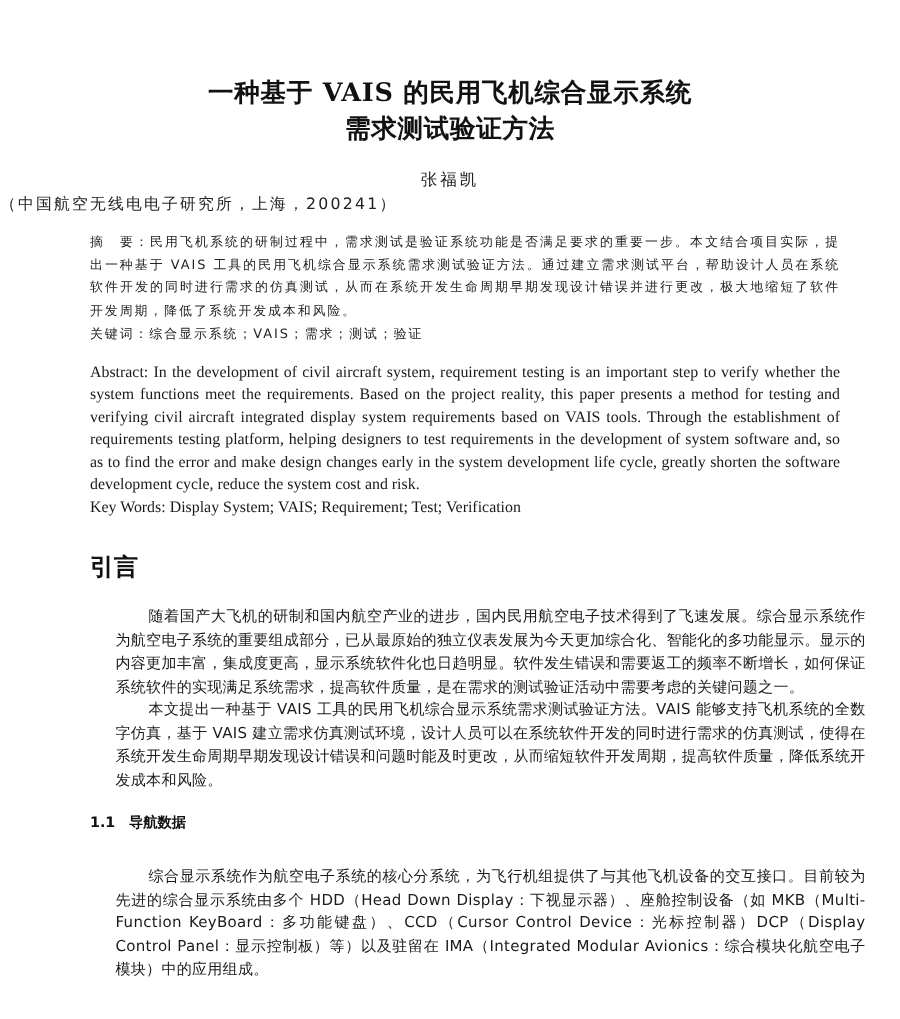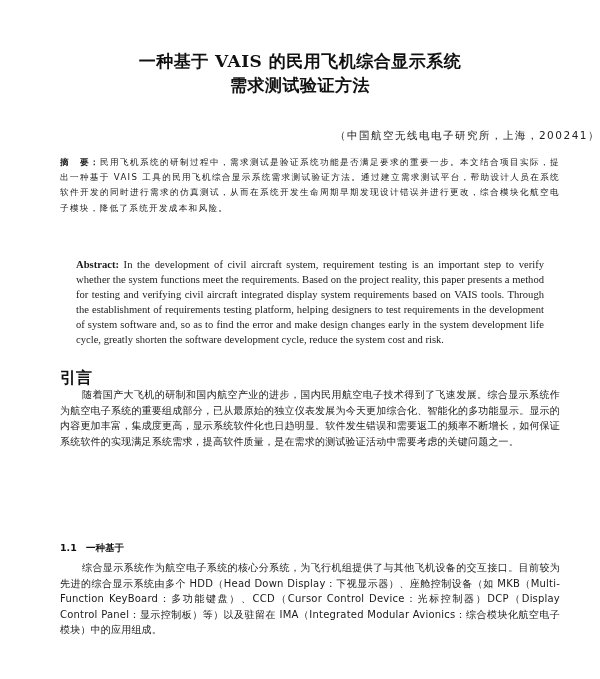--- a/index.html
+++ b/index.html
@@ -4,60 +4,64 @@
 <style>
   html, body { margin:0; padding:0; background:#ffffff; }
   body { width:600px; height:679px; overflow:hidden; position:relative; color:#111; }
   .page { position:absolute; left:0; top:0; width:600px; height:679px; }
   .title { position:absolute; left:0; width:600px; text-align:center;
            font-family:"DejaVu Serif", serif; font-weight:bold; font-size:17px; letter-spacing:0.5px; color:#111; }
   .t1 { top:50px; }
   .t2 { top:74px; }
   .author { position:absolute; top:112px; left:0; width:600px; text-align:center;
             font-family:"DejaVu Sans", sans-serif; font-size:11px; letter-spacing:2px; color:#222; }
-  .affil { position:absolute; top:129px; left:0; width:600px; text-align:right;
+  .affil { position:absolute; top:129px; left:0; width:600px; text-align:left;
            font-family:"DejaVu Sans", sans-serif; font-size:10.5px; letter-spacing:1.5px; color:#222; }
   .cnabs { position:absolute; left:60px; width:500px; top:155px;
            font-family:"DejaVu Sans", sans-serif; font-size:8.6px; line-height:15.2px;
            letter-spacing:1.3px; color:#222; text-align:justify; }
   .cnabs p { margin:0; }
-  .b { font-weight:bold; }
+  .b { font-weight:normal; }
   .enabs { position:absolute; left:60px; width:500px; top:241px;
            font-family:"Liberation Serif", serif; font-size:10.6px; line-height:15px; color:#1a1a1a; text-align:justify; }
-  .enabs p { margin:16px; }
+  .enabs p { margin:0; }
   .sec { position:absolute; font-family:"DejaVu Sans", sans-serif; font-weight:bold; color:#111; }
   .s-intro { left:60px; top:368px; font-size:16px; }
   .s-1 { left:60px; top:510px; font-size:13.5px; letter-spacing:1px; }
   .s-1 .num { display:inline-block; width:30px; font-family:"DejaVu Serif", serif; }
   .s-11 { left:60px; top:542px; font-size:9.5px; }
   .s-11 .num { display:inline-block; width:26px; }
   .body-p { position:absolute; left:60px; width:500px;
             font-family:"DejaVu Sans", sans-serif; font-size:10px; line-height:15.5px;
-            color:#1a1a1a; text-indent:22px; text-align:justify; margin:0; letter-spacing:0.2px; }
+            color:#1a1a1a; text-indent:22px; text-align:justify; margin:17px; letter-spacing:0.2px; }
   .p1 { top:387px; }
   .p2 { top:449px; }
   .p3 { top:560px; }
   .p4 { top:629px; }
 </style>
 </head>
 <body>
 
 <div class="page">
   <div class="title t2">需求测试验证方法</div>
   <div class="title t1">一种基于 VAIS 的民用飞机综合显示系统</div>
 
+  <div class="author">张福凯</div>
   <div class="affil">（中国航空无线电电子研究所，上海，200241）</div>
 
   <div class="cnabs">
-    <p><span class="b">摘　要：</span><span>民用飞机系统的研制过程中，需求测试是验证系统功能是否满足要求的重要一步。本文结合项目实际，提出一种基于 VAIS 工具的民用飞机综合显示系统需求测试验证方法。通过建立需求测试平台，帮助设计人员在系统软件开发的同时进行需求的仿真测试，从而在系统开发生命周期早期发现设计错误并进行更改，综合模块化航空电子模块，降低了系统开发成本和风险。</span></p>
+    <p><span class="b">摘　要：</span><span>民用飞机系统的研制过程中，需求测试是验证系统功能是否满足要求的重要一步。本文结合项目实际，提出一种基于 VAIS 工具的民用飞机综合显示系统需求测试验证方法。通过建立需求测试平台，帮助设计人员在系统软件开发的同时进行需求的仿真测试，从而在系统开发生命周期早期发现设计错误并进行更改，极大地缩短了软件开发周期，降低了系统开发成本和风险。</span></p>
+    <p><span class="b">关键词：</span><span>综合显示系统；VAIS；需求；测试；验证</span></p>
   </div>
 
   <div class="enabs">
     <p><span class="b">Abstract:</span><span> In the development of civil aircraft system, requirement testing is an important step to verify whether the system functions meet the requirements.  Based on the project reality, this paper presents a method for testing and verifying civil aircraft integrated display system requirements based on VAIS tools.  Through the establishment of requirements testing platform, helping designers to test requirements in the development of system software and, so as to find the error and make design changes early in the system development life cycle, greatly shorten the software development cycle, reduce the system cost and risk.</span></p>
+    <p><span class="b">Key Words:</span><span> Display System; VAIS; Requirement; Test; Verification</span></p>
   </div>
 
   <div class="sec s-intro">引言</div>
   <p class="body-p p1">随着国产大飞机的研制和国内航空产业的进步，国内民用航空电子技术得到了飞速发展。综合显示系统作为航空电子系统的重要组成部分，已从最原始的独立仪表发展为今天更加综合化、智能化的多功能显示。显示的内容更加丰富，集成度更高，显示系统软件化也日趋明显。软件发生错误和需要返工的频率不断增长，如何保证系统软件的实现满足系统需求，提高软件质量，是在需求的测试验证活动中需要考虑的关键问题之一。</p>
+  <p class="body-p p2">本文提出一种基于 VAIS 工具的民用飞机综合显示系统需求测试验证方法。VAIS 能够支持飞机系统的全数字仿真，基于 VAIS 建立需求仿真测试环境，设计人员可以在系统软件开发的同时进行需求的仿真测试，使得在系统开发生命周期早期发现设计错误和问题时能及时更改，从而缩短软件开发周期，提高软件质量，降低系统开发成本和风险。</p>
 
 
-  <div class="sec s-11"><span class="num">1.1</span><span>一种基于</span></div>
+  <div class="sec s-11"><span class="num">1.1</span><span>导航数据</span></div>
   <p class="body-p p3">综合显示系统作为航空电子系统的核心分系统，为飞行机组提供了与其他飞机设备的交互接口。目前较为先进的综合显示系统由多个 HDD（Head Down Display：下视显示器）、座舱控制设备（如 MKB（Multi-Function KeyBoard：多功能键盘）、CCD（Cursor Control Device：光标控制器）DCP（Display Control Panel：显示控制板）等）以及驻留在 IMA（Integrated Modular Avionics：综合模块化航空电子模块）中的应用组成。</p>
 </div>
 
 </body></html>

